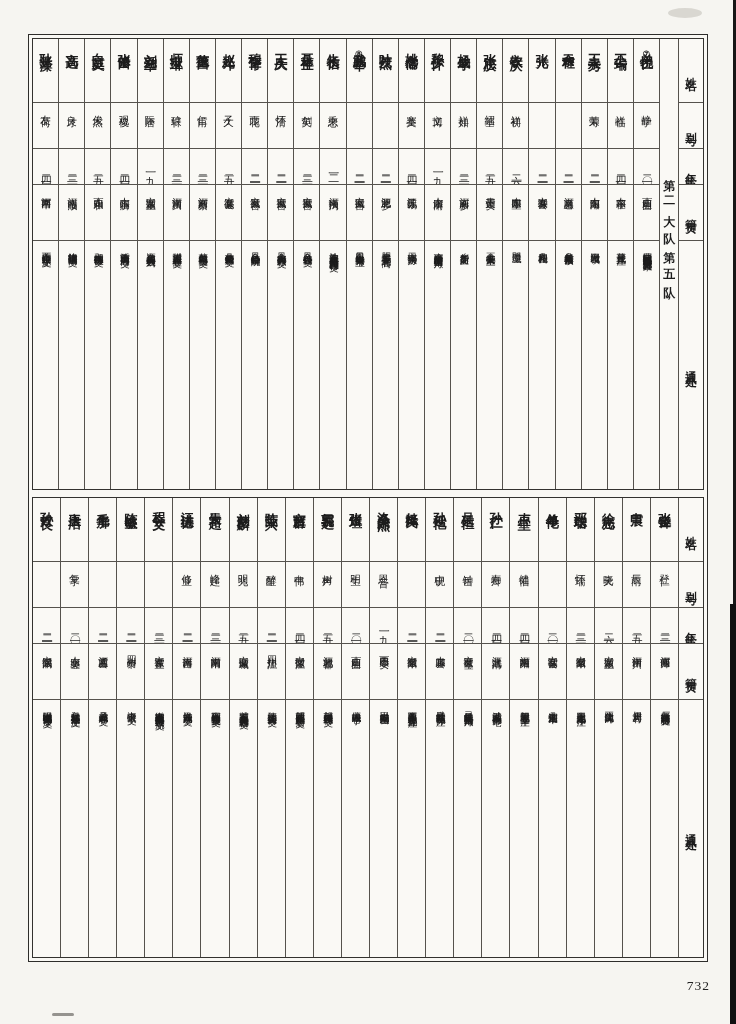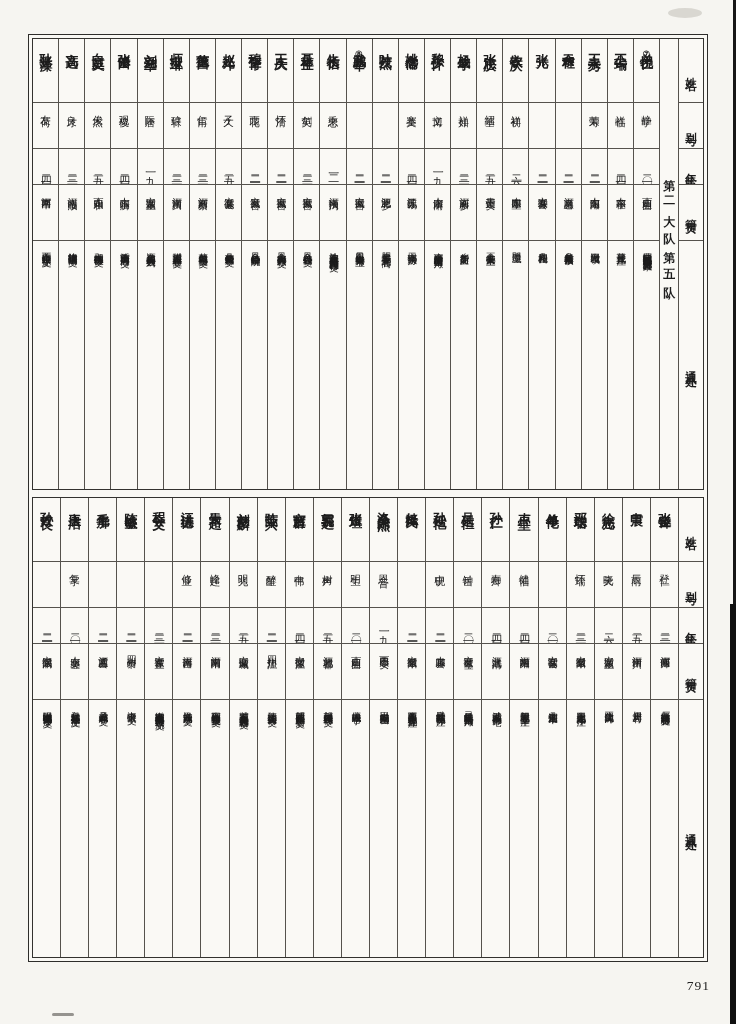--- a/index.html
+++ b/index.html
@@ -881,18 +881,18 @@
           </div>
           <div class="cell c-native">
             <span class="vtext p-native">安徽涡阳</span>
           </div>
           <div class="cell c-addr">
             <span class="vtext p-addr">涡阳城中镇文明保华康号交</span>
           </div>
         </div>
       </div>
   </div>
-  <div class="page-number">791</div>
+  <div class="page-number">732</div>
   <div class="scan-edge-right"></div>
   <div class="scan-edge-right2"></div>
   <div class="scan-smudge-top"></div>
   <div class="scan-mark-bottom"></div>
 </div>
 
 </body></html>

